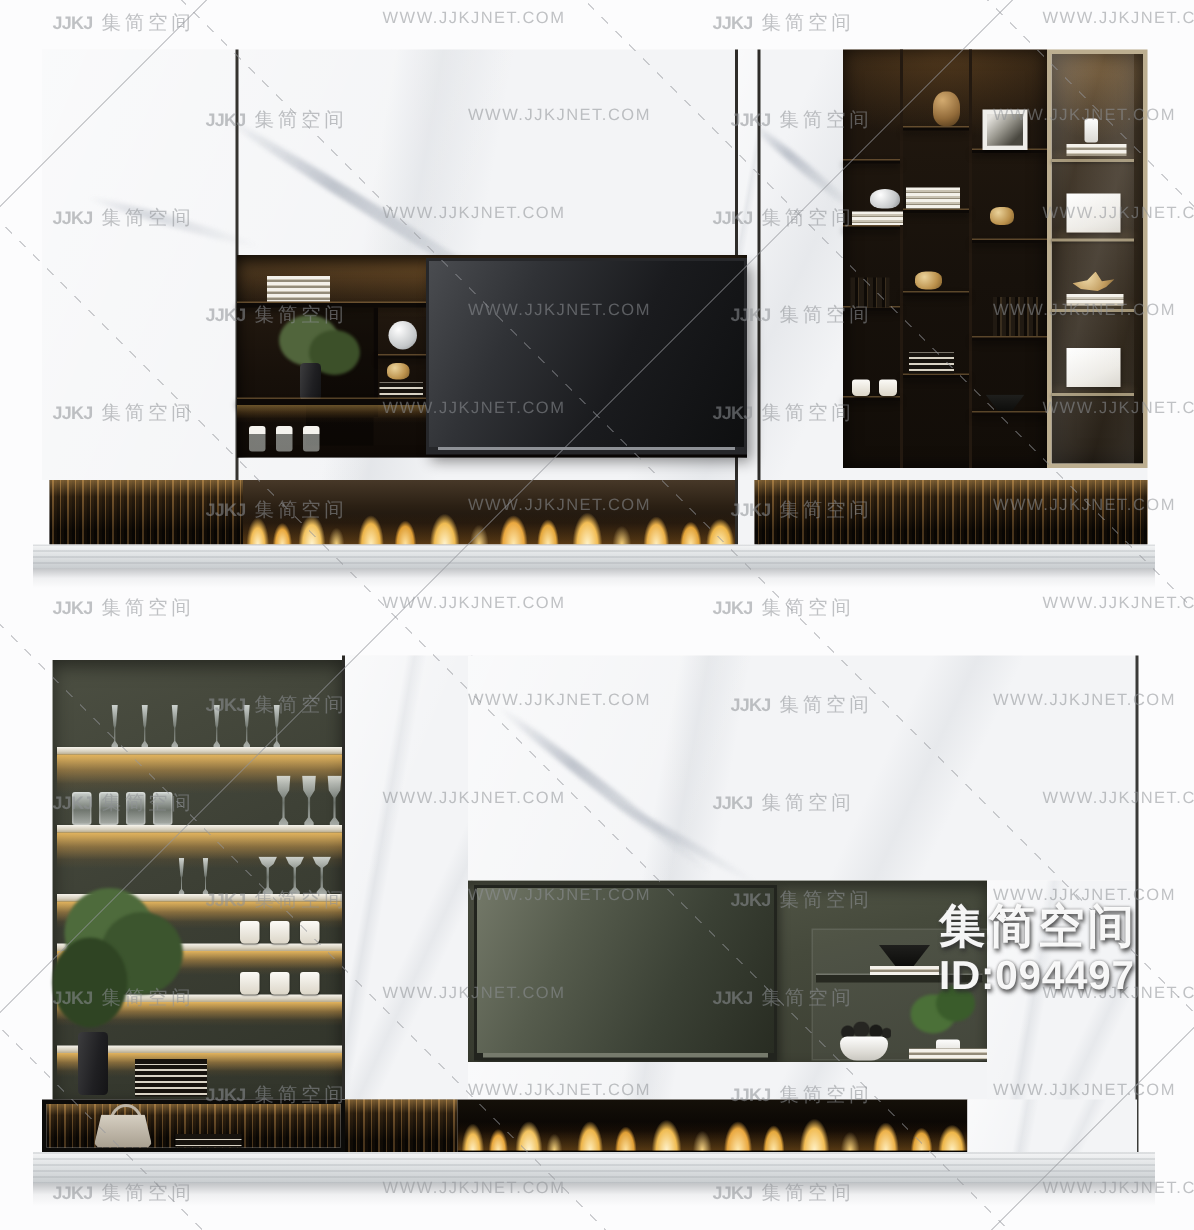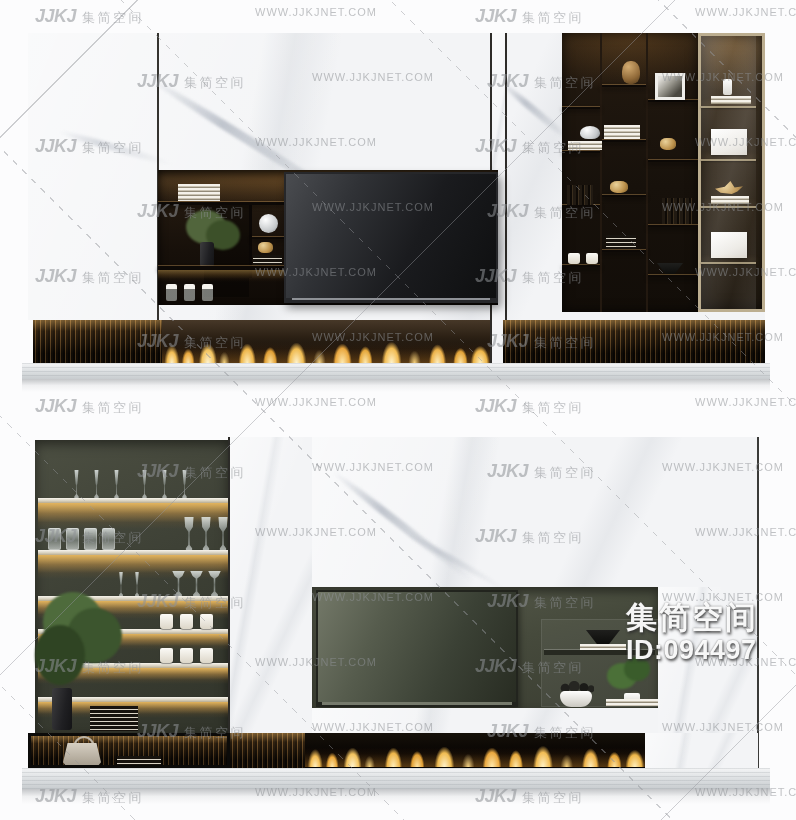--- a/index.html
+++ b/index.html
@@ -78,21 +78,21 @@
   
   #wm-lines{left:0;top:0;width:796px;height:820px;pointer-events:none;z-index:48;
     background-image:
       repeating-linear-gradient(45deg,rgba(0,0,0,0) 0 95px,rgba(148,150,155,.45) 95px 96px,rgba(0,0,0,0) 96px 190px),
       repeating-linear-gradient(-45deg,rgba(0,0,0,0) 0 95px,rgba(148,150,155,.45) 95px 96px,rgba(0,0,0,0) 96px 190px);
     -webkit-mask-image:repeating-linear-gradient(-45deg,#000 0 6px,rgba(0,0,0,0) 6px 13px);
     mask-image:repeating-linear-gradient(-45deg,#000 0 6px,rgba(0,0,0,0) 6px 13px);}
   #wm-layer{left:0;top:0;width:796px;height:820px;pointer-events:none;z-index:50;}
   .wm{position:absolute;white-space:nowrap;font-size:13px;color:#8f9296;opacity:.55;letter-spacing:2.5px;}
   .wm-web{font-size:11px;letter-spacing:1px;}
-  .wm-logo{font-weight:700;letter-spacing:-.5px;margin-right:6px;font-size:18px;font-style:italic;}
+  .wm-logo{font-weight:700;letter-spacing:-.5px;margin-right:6px;font-size:12px;}
   .id-badge{left:626px;top:601px;z-index:60;color:rgba(255,255,255,.95);}
   .id-brand{font-size:31px;font-weight:700;letter-spacing:2px;line-height:34px;text-shadow:1px 2px 3px rgba(45,45,45,.85),0 0 2px rgba(90,90,90,.6);}
   .id-num{font-size:27px;font-weight:700;letter-spacing:.5px;line-height:30px;text-shadow:1px 2px 3px rgba(45,45,45,.85),0 0 2px rgba(90,90,90,.6);}
 </style>
 </head>
 <body>
 
 <div class="stage">
 
   <div class="a" style="left:28px;top:33px;width:737px;height:360px">

